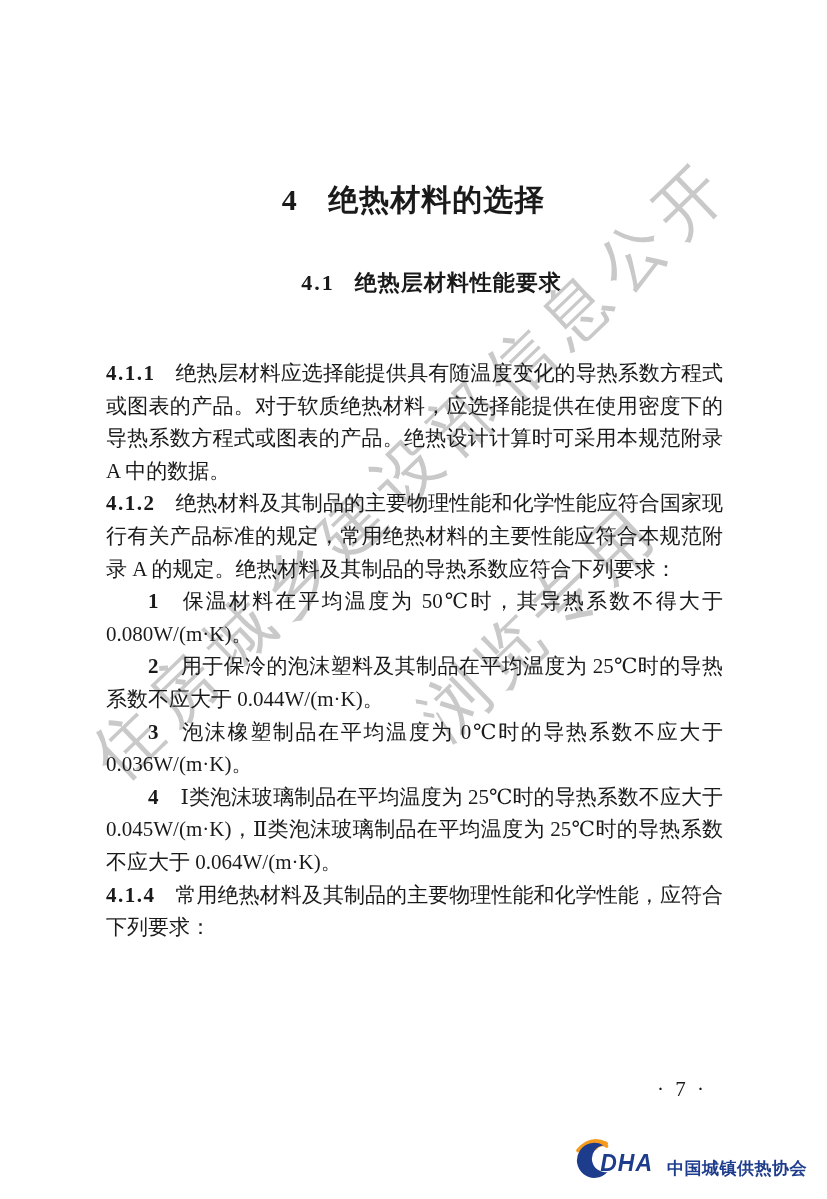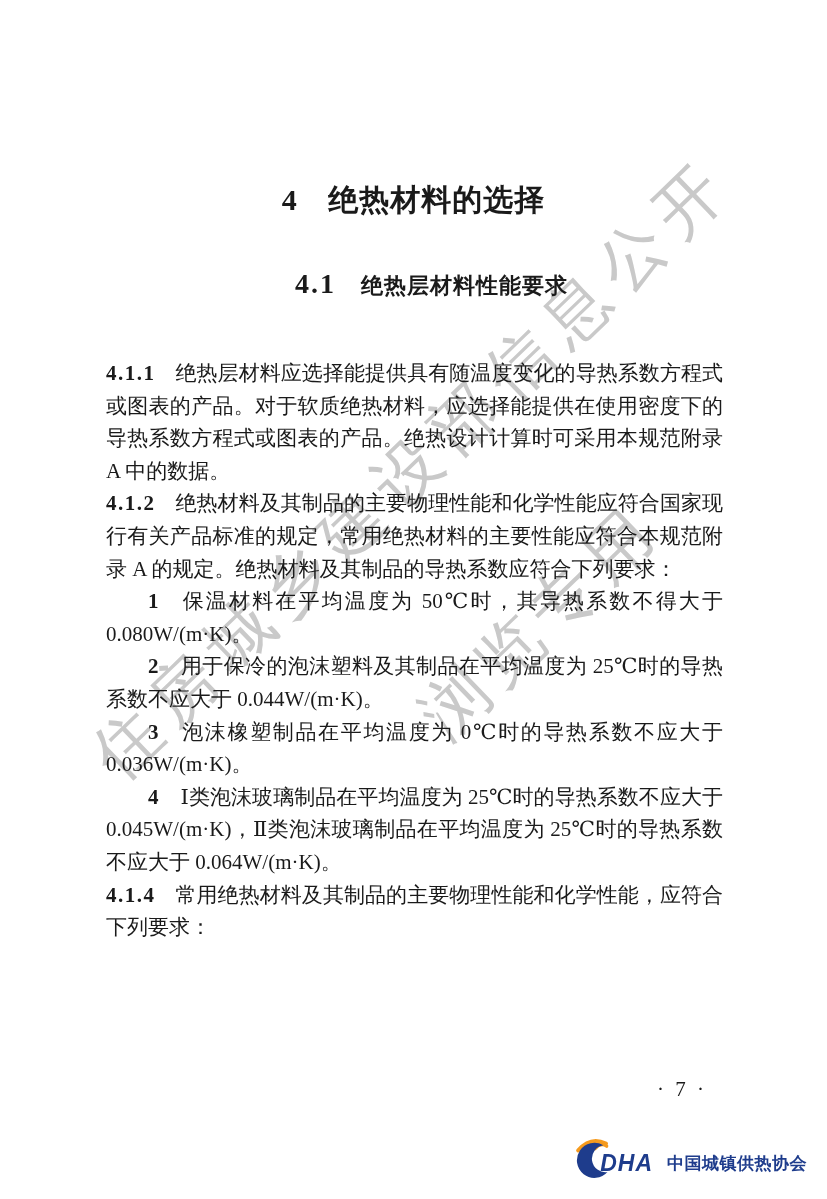--- a/index.html
+++ b/index.html
@@ -48,21 +48,21 @@
   .doc-title .txt { font-weight: 600; letter-spacing: 1px; }
 
   .section-heading {
     position: absolute;
     top: 268px; left: 0; right: 0;
     text-align: center;
   }
   .section-heading .num {
     font-family: "Liberation Serif", "DejaVu Serif", serif;
     font-weight: bold;
-    font-size: 28px;
+    font-size: 22px;
     margin-right: 0.9em;
     letter-spacing: 2px;
     margin-left: 36px;
   }
   .section-heading .txt {
     font-family: "Liberation Sans", "DejaVu Sans", sans-serif;
     font-weight: bold;
     font-size: 22px;
     letter-spacing: 1px;
   }
@@ -114,21 +114,20 @@
     margin-left: -10px;
     margin-bottom: 3px;
   }
   .logo-name {
     font-family: "Liberation Sans", "DejaVu Sans", sans-serif;
     font-weight: bold;
     font-size: 17px;
     color: #1e3c8c;
     letter-spacing: 0.5px;
     margin-left: 14px;
-    margin-bottom: 5px;
   }
 </style>
 </head>
 <body>
 
 <div class="page">
 
   <div class="wm wm1">住房城乡建设部信息公开</div>
   <div class="wm wm2">浏览专用</div>
 

